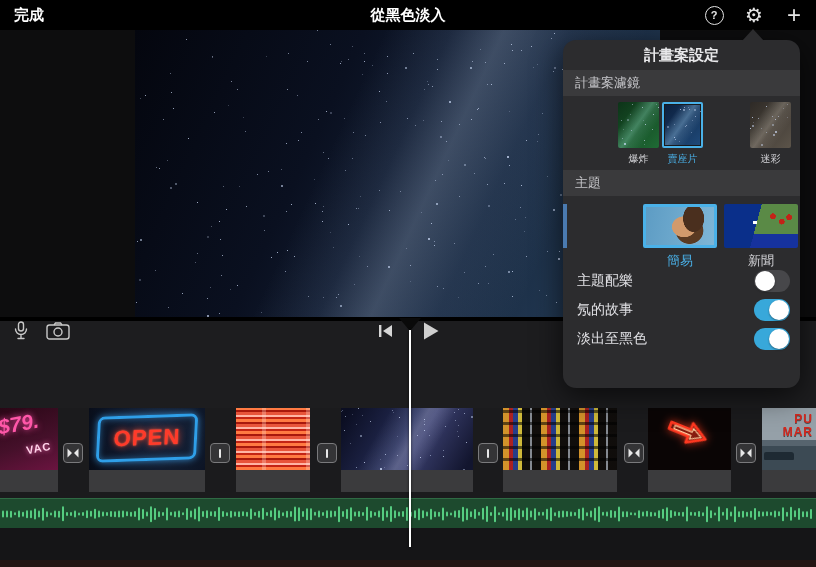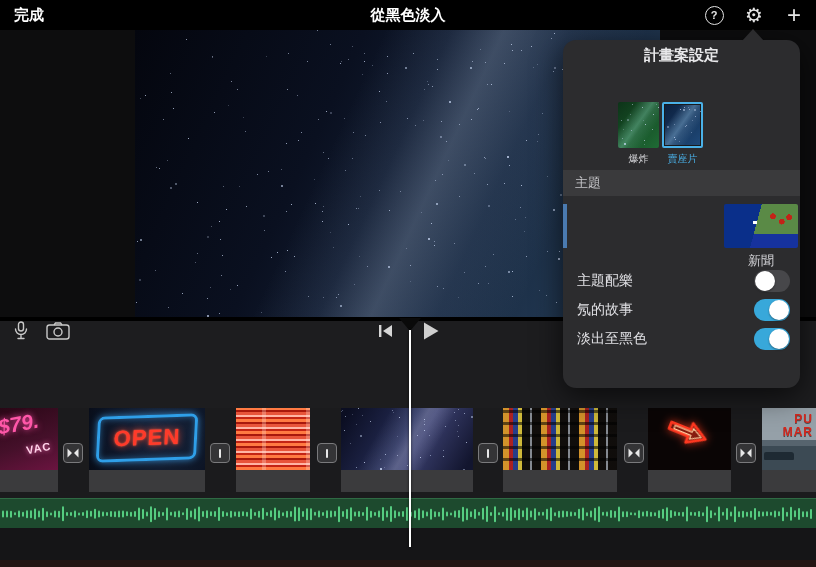--- a/index.html
+++ b/index.html
@@ -794,20 +794,21 @@
     </div>
   <div class="abs" id="below-audio"></div>
   <div class="abs" id="bottom-strip"></div>
 
   <div class="abs" id="playhead-notch"></div>
   <div class="abs" id="playhead-line"></div>
 
   <div class="abs" id="popover-arrow"></div>
   <div class="abs" id="popover">
     <div class="pop-abs" id="pop-title">計畫案設定</div>
+    <div class="pop-abs section-strip" id="strip-filters">計畫案濾鏡</div>
 
     <div class="filter-item" style="left:55px">
       <div class="filter-thumb f-blast">
           <i class="star" style="left: 13%; top: 59.5%; width: 1px; height: 1px; opacity: 0.33;"></i>
           <i class="star" style="left: 21.5%; top: 36.3%; width: 2px; height: 2px; opacity: 0.41;"></i>
           <i class="star" style="left: 92.5%; top: 4.1%; width: 1px; height: 1px; opacity: 0.44;"></i>
           <i class="star" style="left: 6.3%; top: 39.5%; width: 1px; height: 1px; opacity: 0.62;"></i>
           <i class="star" style="left: 28.3%; top: 26.2%; width: 1px; height: 1px; opacity: 0.43;"></i>
           <i class="star" style="left: 98.1%; top: 11.3%; width: 1px; height: 1px; opacity: 0.86;"></i>
           <i class="star" style="left: 84.7%; top: 26.8%; width: 1px; height: 1px; opacity: 0.88;"></i>
@@ -841,24 +842,51 @@
           <i class="star" style="left: 40.2%; top: 99.8%; width: 1px; height: 1px; opacity: 0.77;"></i>
           <i class="star" style="left: 51.4%; top: 12.8%; width: 2px; height: 2px; opacity: 0.63;"></i>
           <i class="star" style="left: 58.5%; top: 50%; width: 1px; height: 1px; opacity: 0.68;"></i>
           <i class="star" style="left: 41.8%; top: 88.1%; width: 1px; height: 1px; opacity: 0.41;"></i>
           <i class="star" style="left: 66.6%; top: 11%; width: 1px; height: 1px; opacity: 0.7;"></i>
           <i class="star" style="left: 72.4%; top: 65.5%; width: 1px; height: 1px; opacity: 0.46;"></i>
           <i class="star" style="left: 28.5%; top: 83.8%; width: 1px; height: 1px; opacity: 0.73;"></i>
         </div>
       <div class="filter-label">賣座片</div>
     </div>
+    <div class="filter-item" style="left:187px">
+      <div class="filter-thumb f-camo">
+          <i class="star" style="left: 68.4%; top: 30.1%; width: 1px; height: 1px; opacity: 0.7;"></i>
+          <i class="star" style="left: 54.4%; top: 47.4%; width: 2px; height: 2px; opacity: 0.48;"></i>
+          <i class="star" style="left: 54.7%; top: 29.7%; width: 1px; height: 1px; opacity: 0.67;"></i>
+          <i class="star" style="left: 38.5%; top: 9.1%; width: 1px; height: 1px; opacity: 0.9;"></i>
+          <i class="star" style="left: 26.9%; top: 91.9%; width: 2px; height: 2px; opacity: 0.57;"></i>
+          <i class="star" style="left: 81.6%; top: 13.7%; width: 1px; height: 1px; opacity: 0.38;"></i>
+          <i class="star" style="left: 60.5%; top: 62.3%; width: 2px; height: 2px; opacity: 0.84;"></i>
+          <i class="star" style="left: 40.2%; top: 66%; width: 1px; height: 1px; opacity: 0.56;"></i>
+          <i class="star" style="left: 4.8%; top: 49.5%; width: 2px; height: 2px; opacity: 0.62;"></i>
+          <i class="star" style="left: 1%; top: 56.1%; width: 1px; height: 1px; opacity: 0.99;"></i>
+          <i class="star" style="left: 61%; top: 36.4%; width: 1px; height: 1px; opacity: 0.91;"></i>
+          <i class="star" style="left: 90.9%; top: 3.9%; width: 1px; height: 1px; opacity: 0.44;"></i>
+          <i class="star" style="left: 26.6%; top: 57.4%; width: 1px; height: 1px; opacity: 0.41;"></i>
+          <i class="star" style="left: 55.7%; top: 69.7%; width: 2px; height: 2px; opacity: 0.68;"></i>
+          <i class="star" style="left: 6.7%; top: 43.4%; width: 1px; height: 1px; opacity: 0.31;"></i>
+          <i class="star" style="left: 4.1%; top: 32.7%; width: 1px; height: 1px; opacity: 0.98;"></i>
+          <i class="star" style="left: 91.3%; top: 32.7%; width: 1px; height: 1px; opacity: 0.36;"></i>
+          <i class="star" style="left: 18.8%; top: 34.8%; width: 1px; height: 1px; opacity: 0.7;"></i>
+        </div>
+      <div class="filter-label">迷彩</div>
+    </div>
 
     <div class="pop-abs section-strip" id="strip-themes">主題</div>
 
     <div id="theme-sliver"></div>
+    <div class="theme-item selected" id="theme-simple">
+      <div class="theme-thumb"></div>
+      <div class="theme-label">簡易</div>
+    </div>
     <div class="theme-item" id="theme-news">
       <div class="theme-thumb"></div>
       <div class="theme-label">新聞</div>
     </div>
 
     <div class="toggle-row" style="top:226px">
       <span class="toggle-label">主題配樂</span>
       <span class="switch">
           <span class="knob"></span>
         </span>

